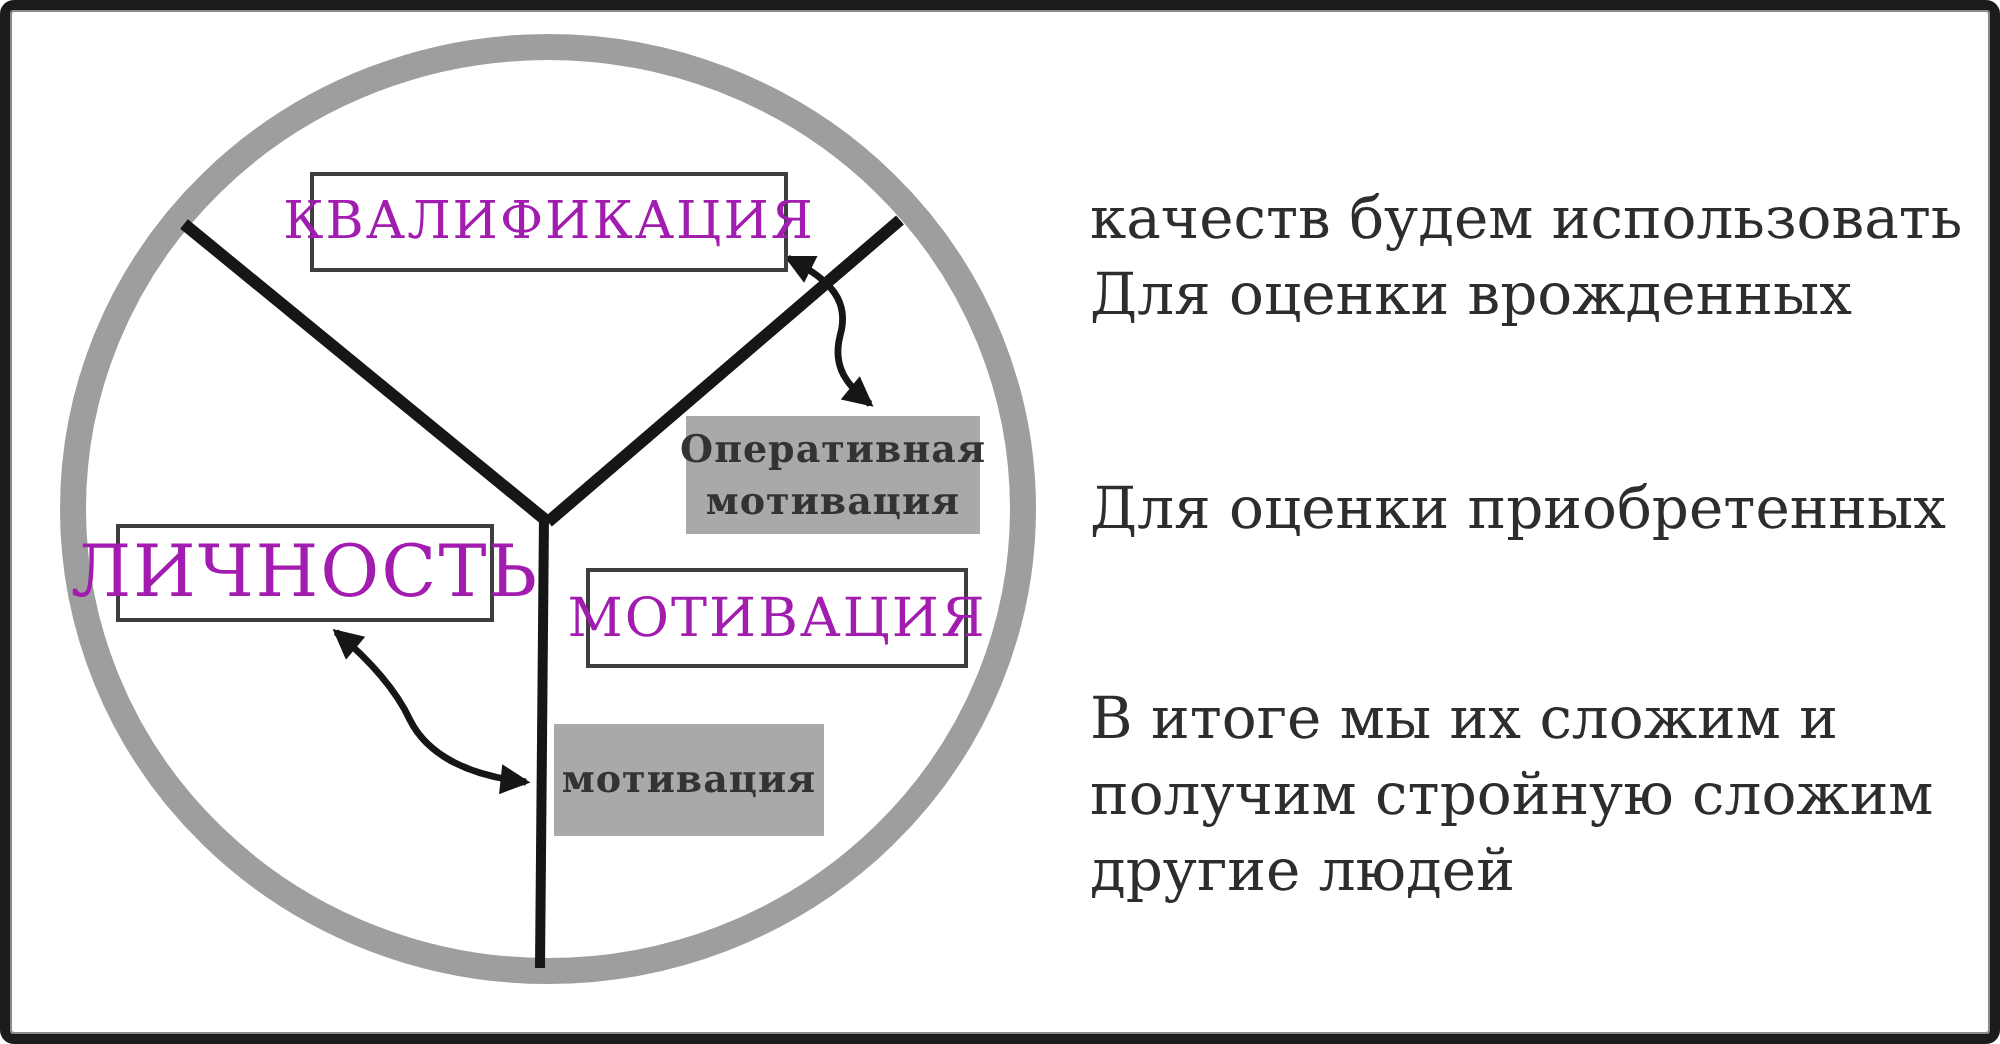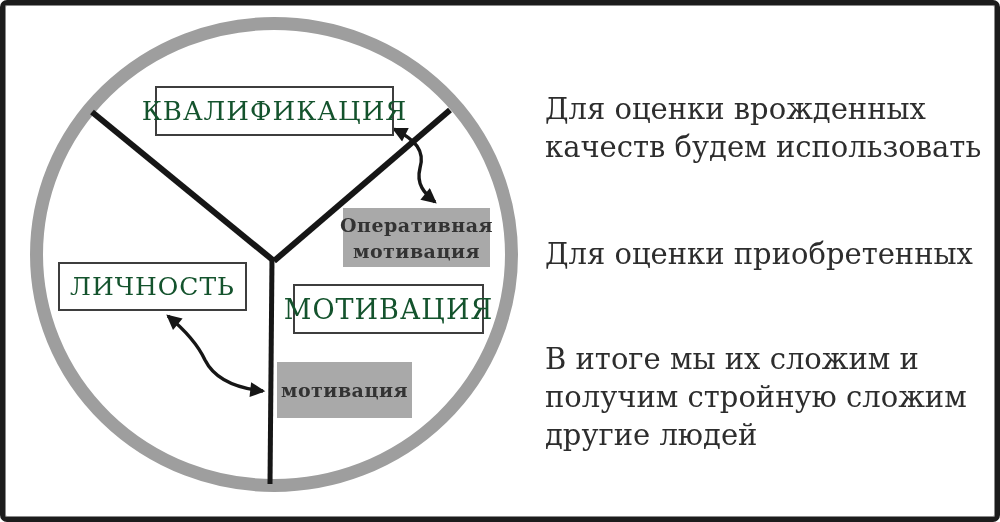--- a/index.html
+++ b/index.html
@@ -10,24 +10,24 @@
   }
   .frame{
     position:absolute;left:0;top:0;width:990px;height:512px;
     border:5px solid #1c1c1c;border-radius:7px;
     box-shadow:inset 0 0 0 1px #8a8a8a;
   }
   .diagram-svg{position:absolute;left:0;top:0;width:1000px;height:522px;}
   .sector-label{
     position:absolute;background:#fff;border:2px solid #3e3e3e;
     display:flex;align-items:center;justify-content:center;
-    color:#14532d;letter-spacing:1px;
+    color:#a21caf;letter-spacing:1px;
   }
   .label-qualification{left:155px;top:86px;width:235px;height:46px;font-size:26px;}
-  .label-personality{left:58px;top:262px;width:185px;height:45px;font-size:25px;text-align:center;}
+  .label-personality{left:58px;top:262px;width:185px;height:45px;font-size:36px;text-align:center;}
   .label-motivation{left:293px;top:284px;width:187px;height:46px;font-size:27px;}
   .callout{
     position:absolute;background:#a9a9a9;color:#333;
     display:flex;flex-direction:column;align-items:center;justify-content:center;
     font-size:19px;font-weight:bold;line-height:26px;letter-spacing:0.5px;
   }
   .callout-operative{left:343px;top:208px;width:147px;height:59px;}
   .callout-basic{left:277px;top:362px;width:135px;height:56px;}
   .notes{
     position:absolute;left:545px;top:90px;width:440px;color:#2d2d2d;
@@ -81,22 +81,22 @@
   <span>Оперативная</span>
   <span>мотивация</span>
 </div>
 
 <div class="callout callout-basic">
   <span>мотивация</span>
 </div>
 
 <div class="notes">
   <div class="para para-1">
+    <div class="note-line">качеств будем использовать</div>
     <div class="note-line">Для оценки врожденных</div>
-    <div class="note-line">качеств будем использовать</div>
   </div>
   <div class="para para-2">
     <div class="note-line">Для оценки приобретенных</div>
   </div>
   <div class="para para-3">
     <div class="note-line">В итоге мы их сложим и</div>
     <div class="note-line">получим стройную сложим</div>
     <div class="note-line">другие людей</div>
   </div>
 </div>

